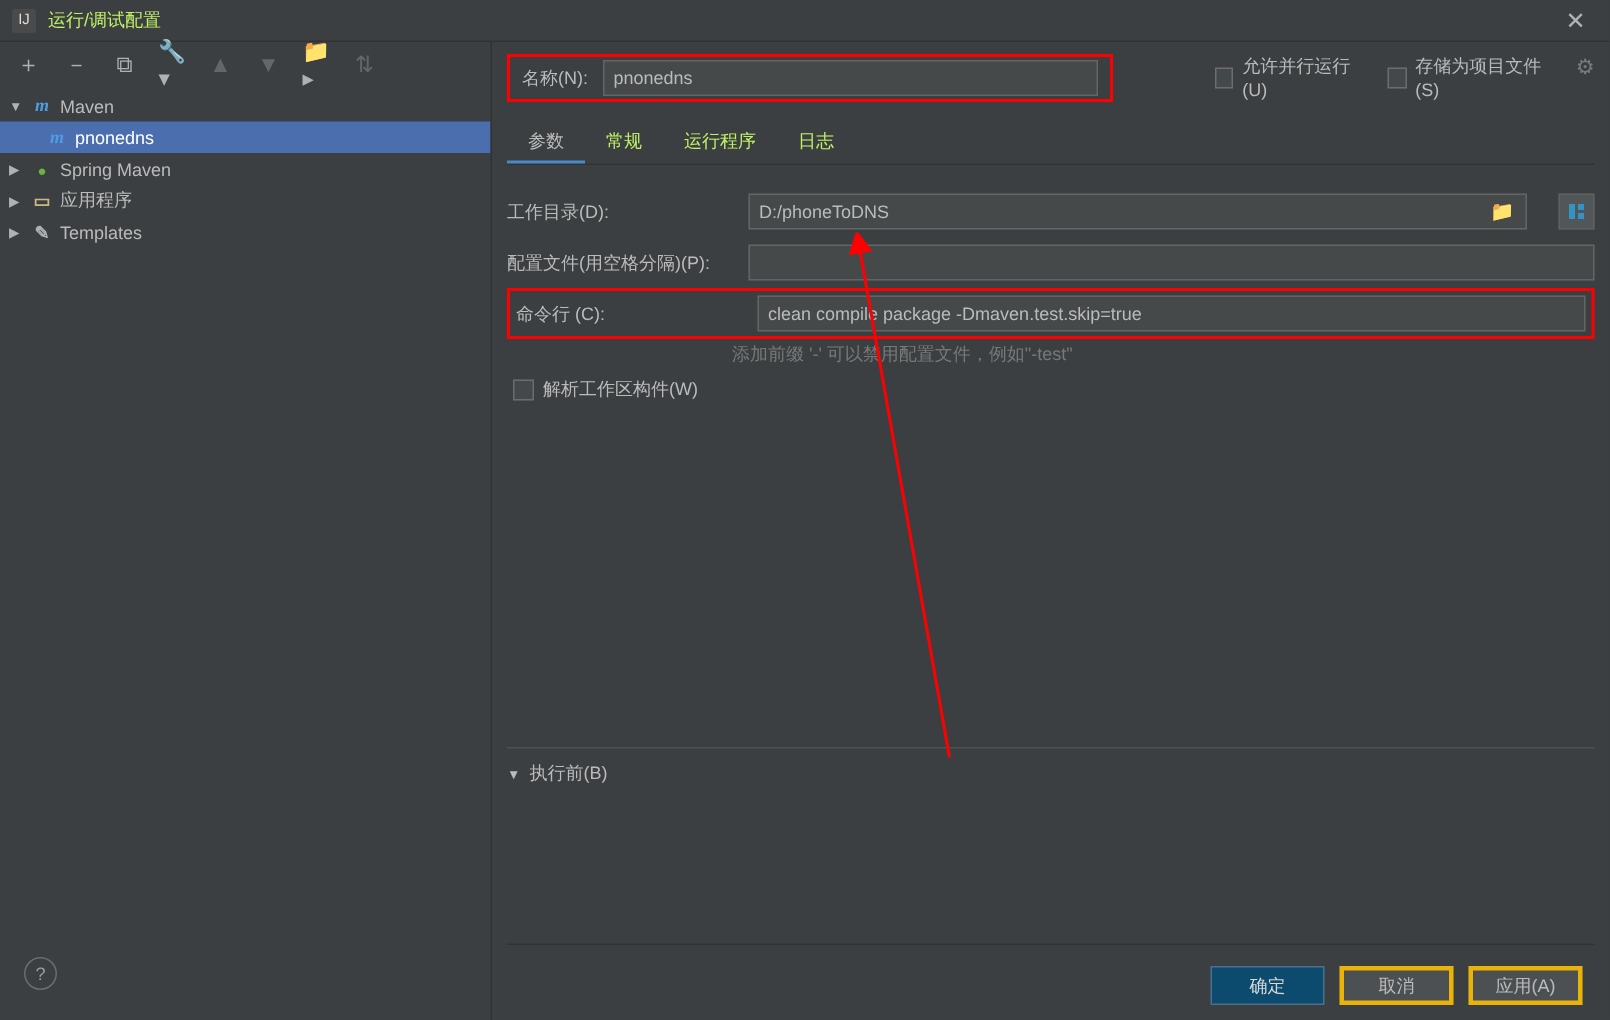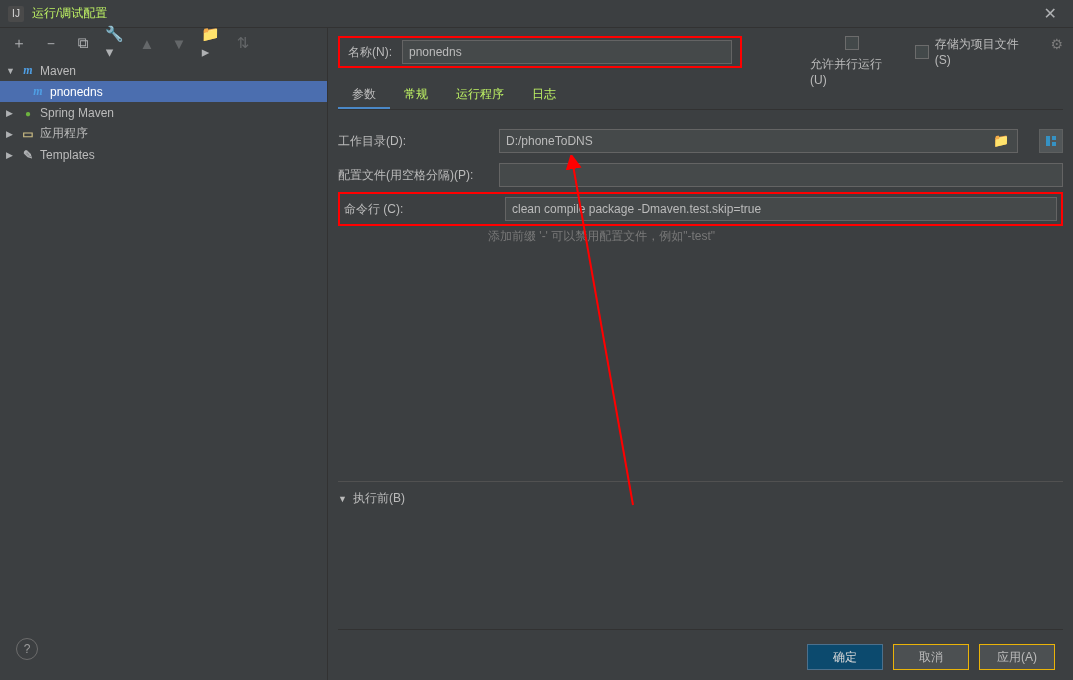--- a/index.html
+++ b/index.html
@@ -39,21 +39,21 @@
 .form-row { display:flex; align-items:center; height:34px; gap:21px; }
 .form-row .flabel { width:140px; color:#bbbbbb; }
 .form-row .finp-wrap { flex:1; position:relative; }
 .form-row .finp { width:100%; }
 .hint { color:#787878; font-size:12px; padding:2px 0 6px 150px; }
 .inline-ico { color:#7a7a7a; font-size:13px; padding:0 2px; cursor:pointer; }
 .insert-btn { width:24px; height:24px; display:inline-flex; align-items:center; justify-content:center; background:#515658; border:1px solid #5e6060; cursor:pointer; }
 .section { margin-top:230px; border-top:1px solid #515151; padding-top:8px; }
 .section .exec-lbl { display:flex; align-items:center; gap:6px; color:#bbbbbb; cursor:pointer;}
 .button-bar { display:flex; justify-content:flex-end; padding:14px 8px 0 0; gap:10px; border-top:1px solid #323232; }
-.btn { min-width:76px; height:26px; background:#4c5052; border:1px solid #eab308; color:#bbbbbb; cursor:pointer; font-family:inherit; font-size:12px;}
+.btn { min-width:76px; height:26px; background:#4c5052; border:3px solid #eab308; color:#bbbbbb; cursor:pointer; font-family:inherit; font-size:12px;}
 .btn.primary { background:#0c4a6e; border:1px solid #4c708c; color:#d8d8d8;}
 .help-circle { position:absolute; left:16px; bottom:20px; width:22px; height:22px; border:1px solid #6c6c6c; border-radius:50%; display:flex; align-items:center; justify-content:center; color:#9c9c9c; cursor:pointer;}
 .red-arrow { position:absolute; pointer-events:none; }
 svg.insert-svg rect{ fill:#3592c4;}
 </style>
 </head>
 <body>
 
 <div class="title-bar">
   <span class="app-ico">IJ</span>
@@ -100,21 +100,21 @@
       </div>
     </div>
   </div>
 
   <div class="right-pane">
     <div class="top-row">
       <div class="name-group red-box" style="width:420px;">
         <span class="lbl">名称(N):</span>
         <input class="inp" style="width: 330px;" value="pnonedns">
       </div>
-      <label class="chk" style="margin-left:46px;flex-direction:column;">
+      <label class="chk" style="margin-left:46px;">
         <input type="checkbox" style="">
         <span>允许并行运行(U)</span>
       </label>
       <label class="chk">
         <input type="checkbox" style="">
         <span>存储为项目文件(S)</span>
       </label>
       <span class="gear">⚙</span>
     </div>
 
@@ -149,20 +149,24 @@
       </div>
 
       <div class="form-row red-box" style="padding:0 4px;">
         <span class="flabel">命令行 (C):</span>
         <div class="finp-wrap">
           <input class="inp finp" value="clean compile package -Dmaven.test.skip=true" style="">
         </div>
       </div>
       <div class="hint">添加前缀 '-' 可以禁用配置文件，例如"-test"</div>
 
+      <label class="chk" style="margin-left:4px;">
+        <input type="checkbox" style="">
+        <span>解析工作区构件(W)</span>
+      </label>
 
       <svg class="red-arrow" style="left:225px; top:45px;" width="80" height="360">
         <defs>
             <marker id="ah" markerWidth="8" markerHeight="8" refX="2" refY="4" orient="auto">
               <path d="M0,0 L8,4 L0,8 Z" fill="#ff0000"></path>
             </marker>
           </defs>
         <line x1="70" y1="350" x2="10" y2="10" stroke="#ff0000" stroke-width="2" marker-end="url(#ah)"></line>
       </svg>
 

